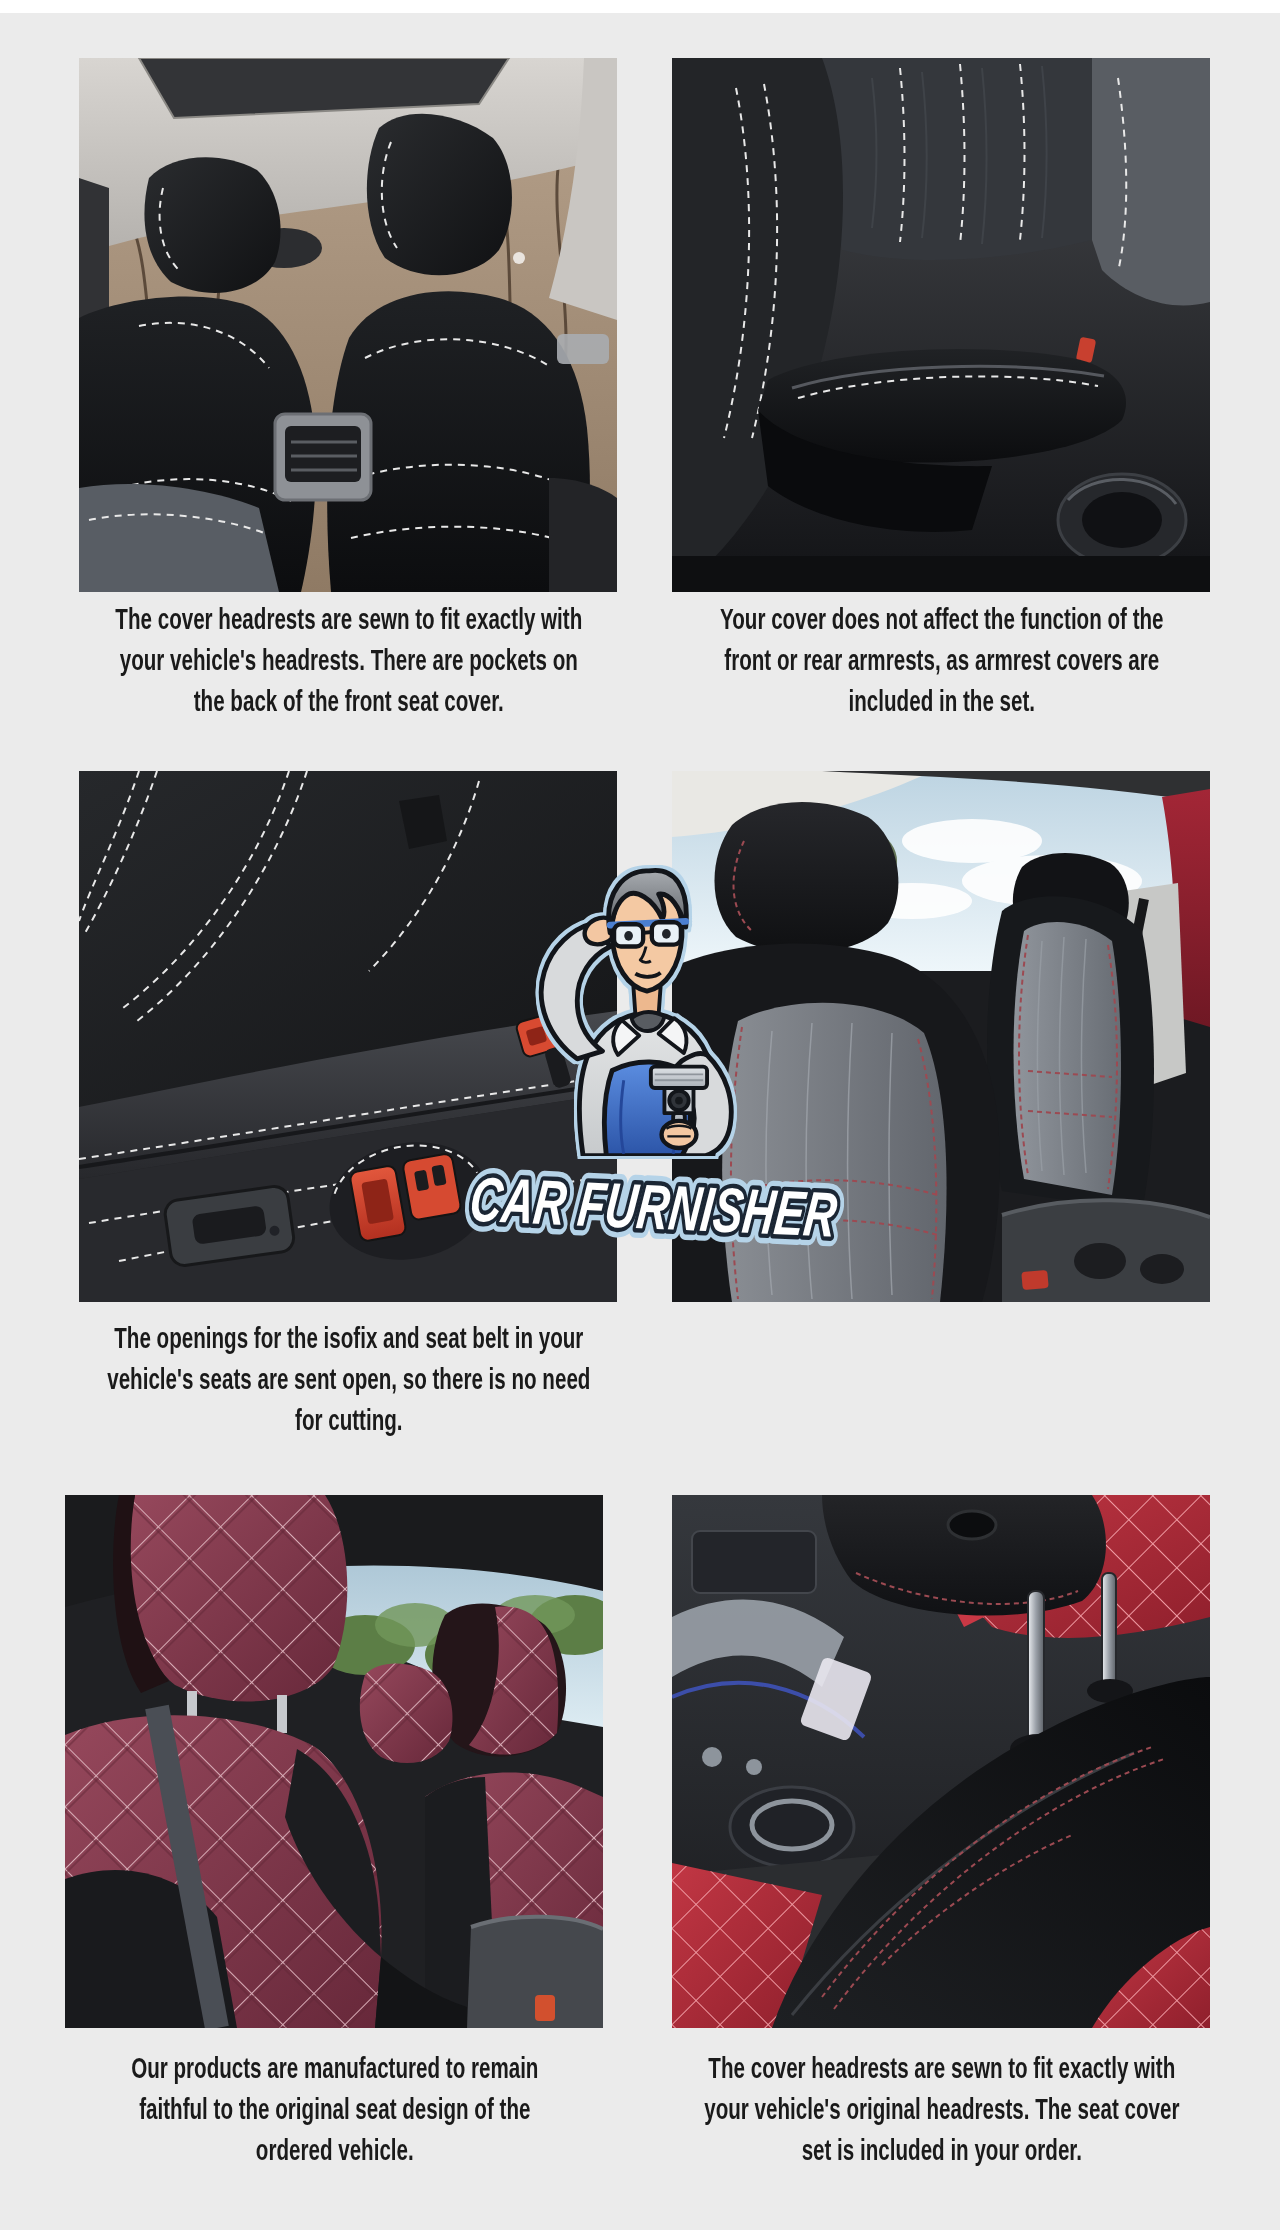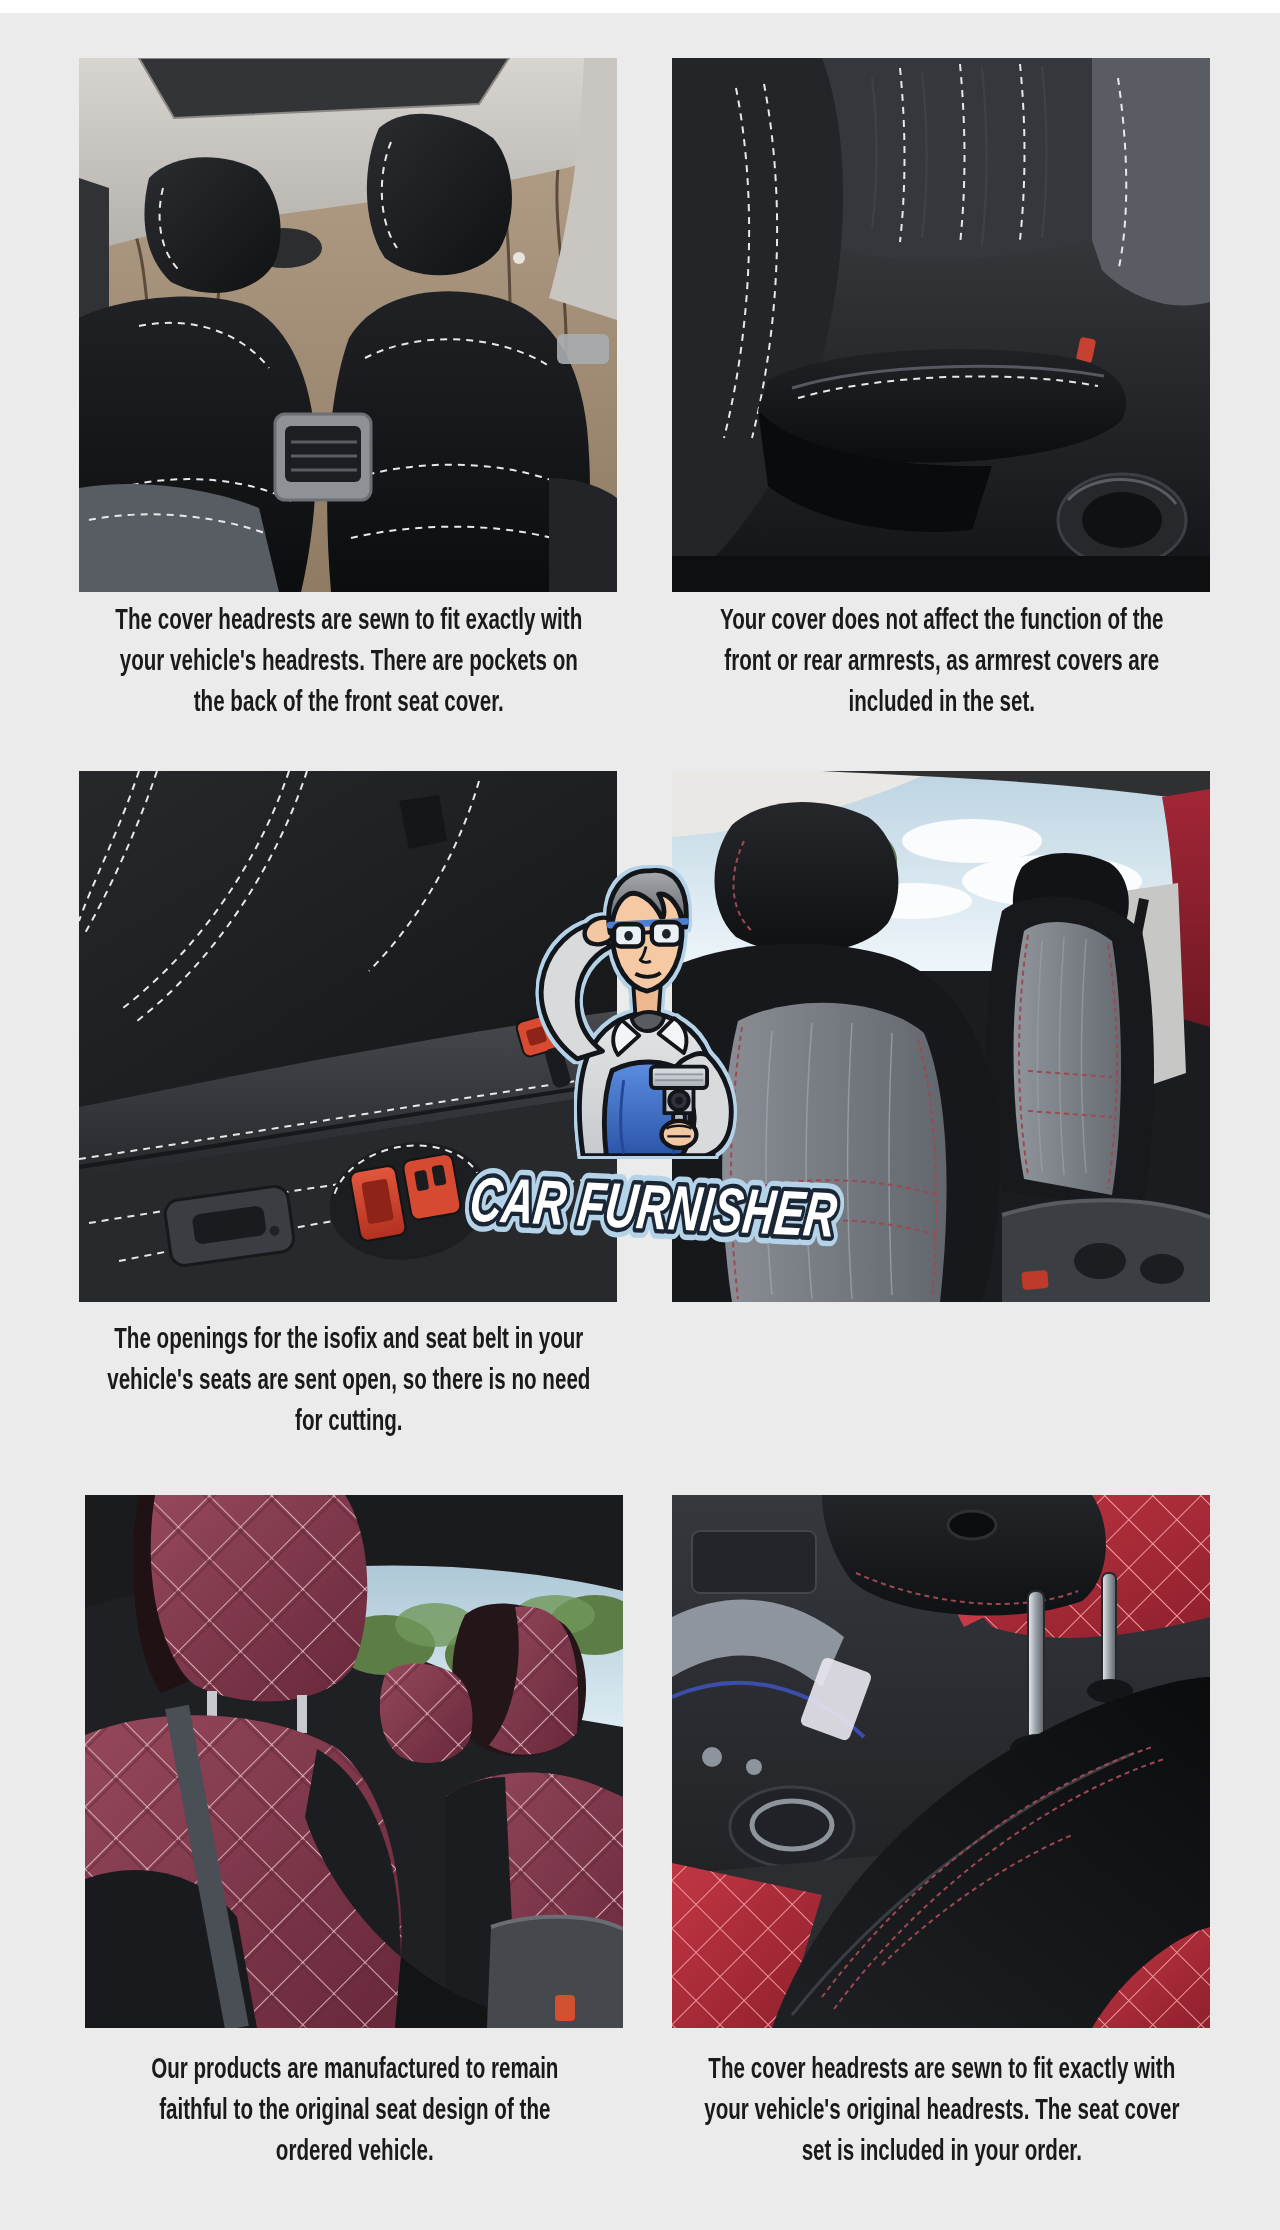--- a/index.html
+++ b/index.html
@@ -1,21 +1,21 @@
 <!DOCTYPE html>
 <html><head>
 <meta charset="utf-8">
 <style>
   html,body{margin:0;padding:0;background:#ebebeb;}
   .page{position:relative;width:1280px;height:2230px;background:#ebebeb;overflow:hidden;font-family:"Liberation Sans",sans-serif;text-align:center;}
   .top-strip{position:absolute;left:0;top:0;width:1280px;height:13px;background:#ffffff;}
   figure.card{position:absolute;margin:0;width:538px;}
   .f1{left:79px;top:58px;}  .f2{left:672px;top:58px;border-radius:14px;}
   .f3{left:79px;top:771px;} .f4{left:672px;top:771px;}
-  .f5{left:85px;top:1495px;}.f6{left:672px;top:1495px;}
+  .f5{left:65px;top:1495px;}.f6{left:672px;top:1495px;}
   .photo{position:relative;width:538px;overflow:hidden;background:#222;}
   .row1 .photo{height:534px;} .row2 .photo{height:531px;} .row3 .photo{height:533px;}
   .photo svg{display:block;width:100%;height:100%;}
   .caption{position:absolute;left:0;width:538px;overflow:visible;}
   .row1 .caption{top:541px;} .row2 .caption{top:547px;} .row3 .caption{top:553px;}
   .cap-in{display:inline-block;width:760px;transform:scaleX(0.71);transform-origin:0 0;
           font-weight:bold;font-size:29px;line-height:41px;color:#1a1a1a;white-space:nowrap;}
   .logo{position:absolute;left:452px;top:826px;width:400px;height:440px;z-index:5;pointer-events:none;}
   .mascot{position:absolute;left:40px;top:4px;width:310px;height:326px;
           filter:drop-shadow(3px 0 0 #b5d3e8) drop-shadow(-3px 0 0 #b5d3e8) drop-shadow(0 3px 0 #b5d3e8) drop-shadow(0 -3px 0 #b5d3e8);}

